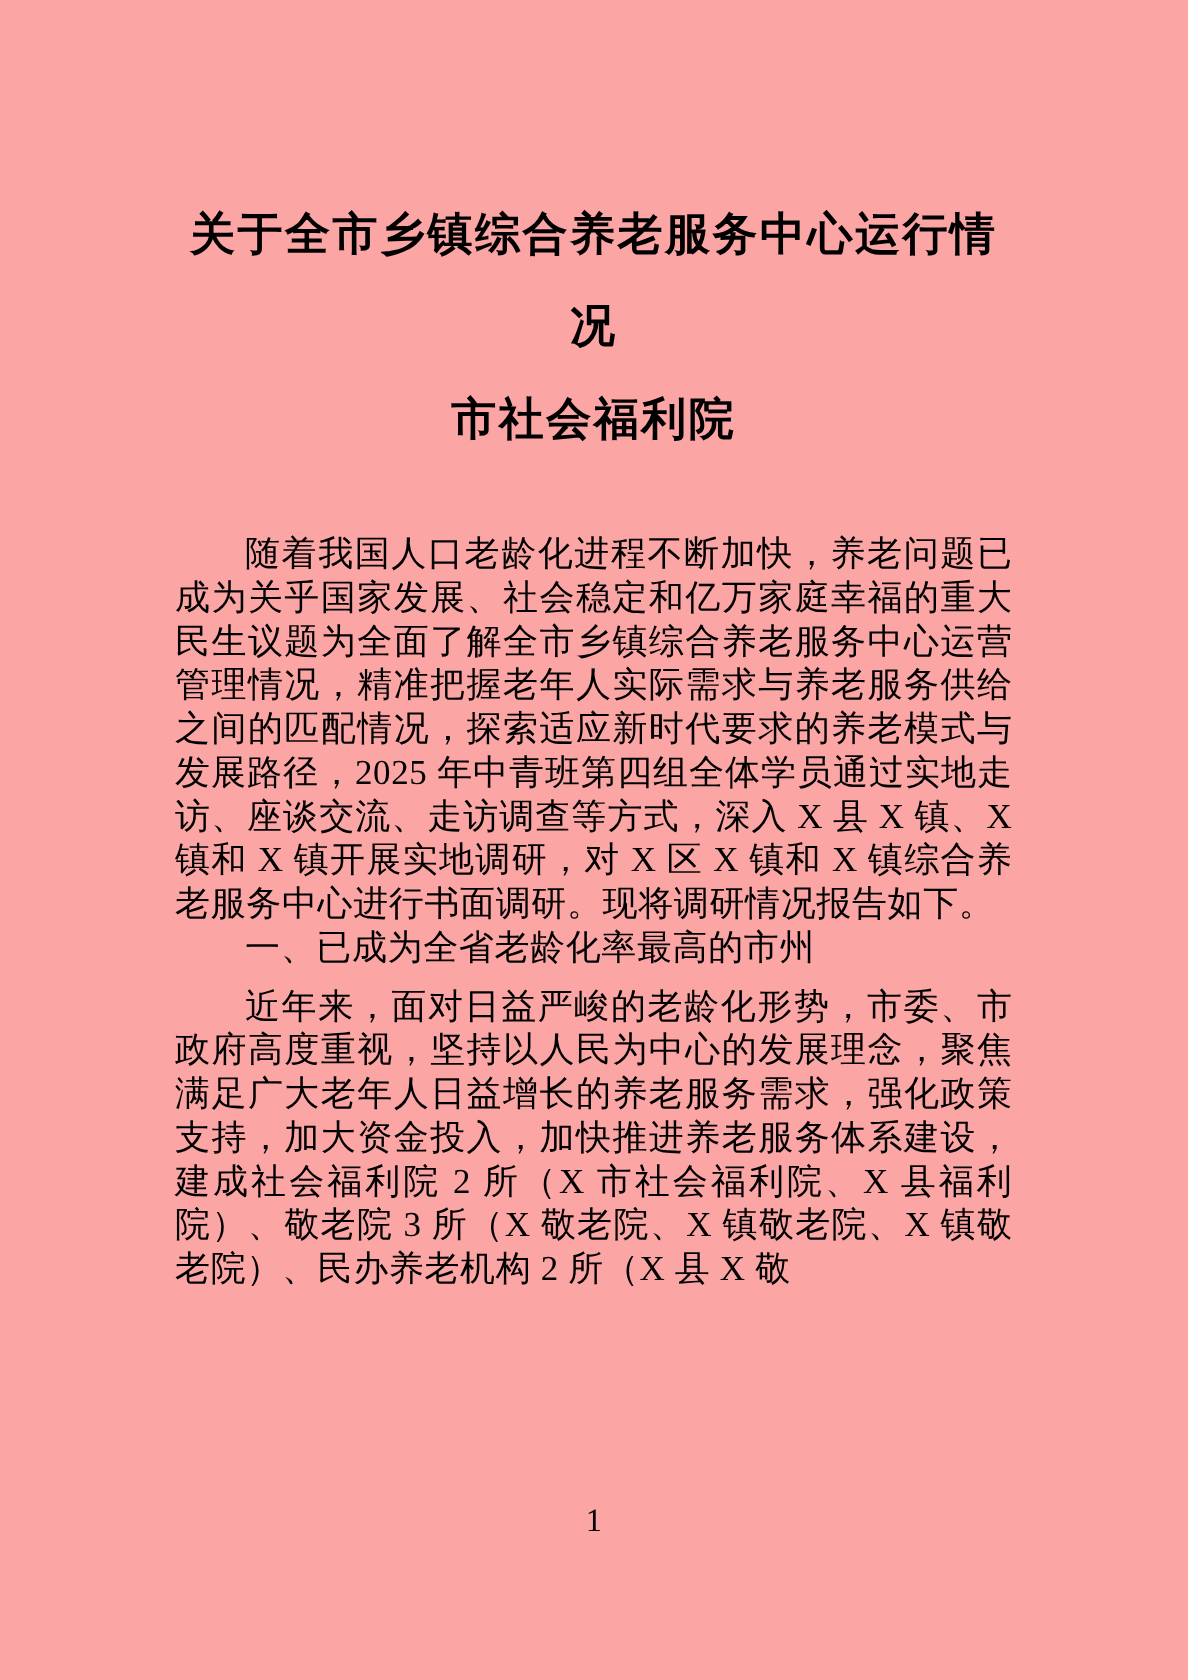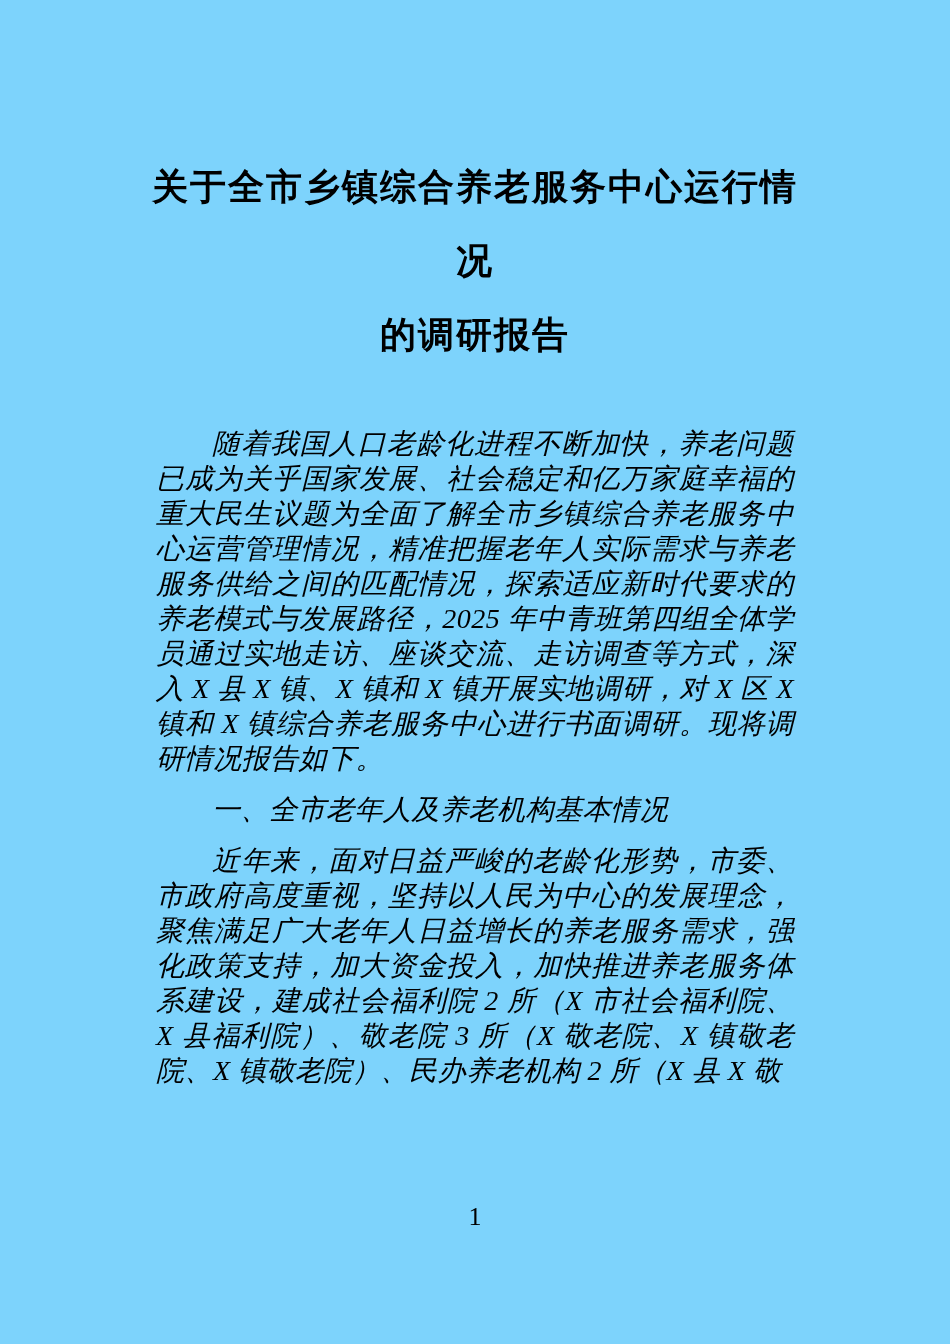--- a/index.html
+++ b/index.html
@@ -5,21 +5,21 @@
   html, body {
     margin: 0;
     padding: 0;
     background: #ffffff;
   }
   .page {
     position: relative;
     width: 950px;
     height: 1344px;
     margin: 0 auto;
-    background: #7dd3fc;
+    background: #fca5a5;
     color: #000000;
     box-sizing: border-box;
     padding: 0 140px;
     overflow: hidden;
     font-family: "Liberation Serif", "DejaVu Serif", serif;
   }
   .doc-title {
     margin-top: 150px;
     text-align: center;
     font-family: "Liberation Sans", "DejaVu Sans", sans-serif;
@@ -29,24 +29,23 @@
     letter-spacing: 2px;
   }
   .doc-body {
     margin-top: 54px;
     font-size: 28px;
     line-height: 35px;
     text-align: justify;
     letter-spacing: 0.5px;
   }
   .para {
-    margin: 16px;
+    margin: 0;
     padding: 0;
     text-indent: 2em;
-    font-style: italic;
   }
   .para-spaced {
     margin-top: 12px;
   }
   .page-number {
     position: absolute;
     left: 0;
     right: 0;
     bottom: 112px;
     text-align: center;
@@ -54,24 +53,24 @@
     font-family: "Liberation Serif", "DejaVu Serif", serif;
   }
 </style>
 </head>
 <body>
 
 <div class="page">
 
   <div class="doc-title">
     <div>关于全市乡镇综合养老服务中心运行情况</div>
-    <div>的调研报告</div>
+    <div>市社会福利院</div>
   </div>
 
   <div class="doc-body">
     <p class="para">随着我国人口老龄化进程不断加快，养老问题已成为关乎国家发展、社会稳定和亿万家庭幸福的重大民生议题为全面了解全市乡镇综合养老服务中心运营管理情况，精准把握老年人实际需求与养老服务供给之间的匹配情况，探索适应新时代要求的养老模式与发展路径，2025 年中青班第四组全体学员通过实地走访、座谈交流、走访调查等方式，深入 X 县 X 镇、X 镇和 X 镇开展实地调研，对 X 区 X 镇和 X 镇综合养老服务中心进行书面调研。现将调研情况报告如下。</p>
-    <p class="para">一、全市老年人及养老机构基本情况</p>
+    <p class="para">一、已成为全省老龄化率最高的市州</p>
     <p class="para para-spaced">近年来，面对日益严峻的老龄化形势，市委、市政府高度重视，坚持以人民为中心的发展理念，聚焦满足广大老年人日益增长的养老服务需求，强化政策支持，加大资金投入，加快推进养老服务体系建设，建成社会福利院 2 所（X 市社会福利院、X 县福利院）、敬老院 3 所（X 敬老院、X 镇敬老院、X 镇敬老院）、民办养老机构 2 所（X 县 X 敬</p>
   </div>
 
   <div class="page-number">1</div>
 
 </div>
 
 </body></html>

